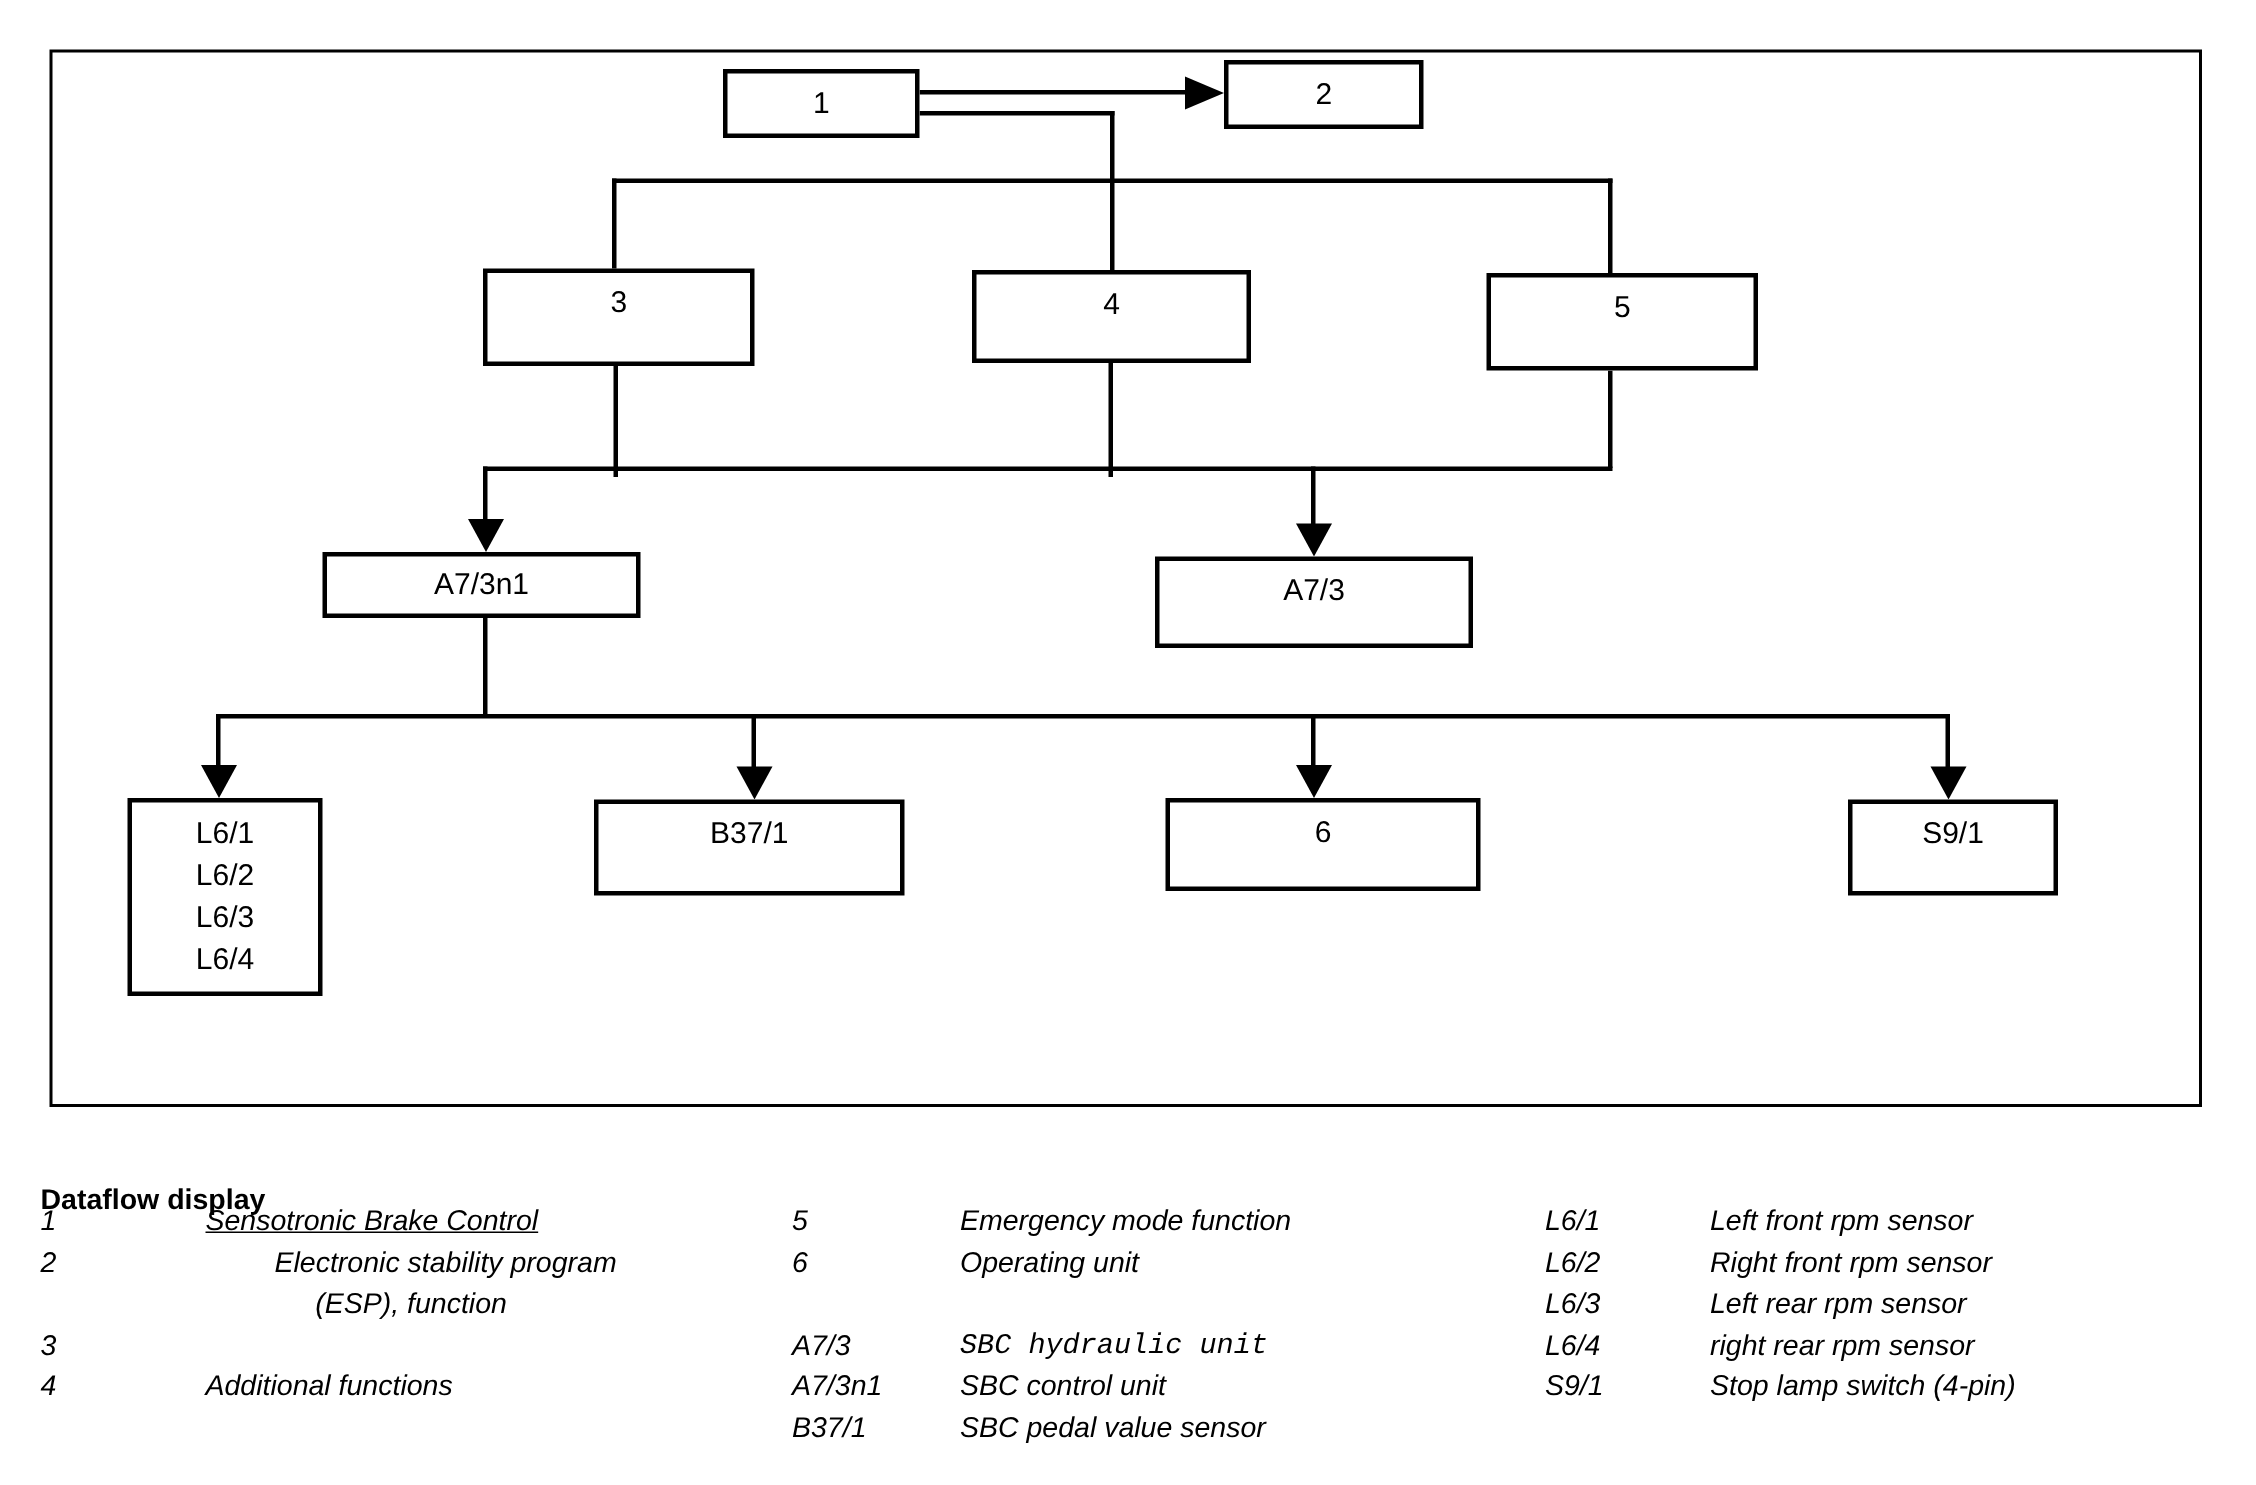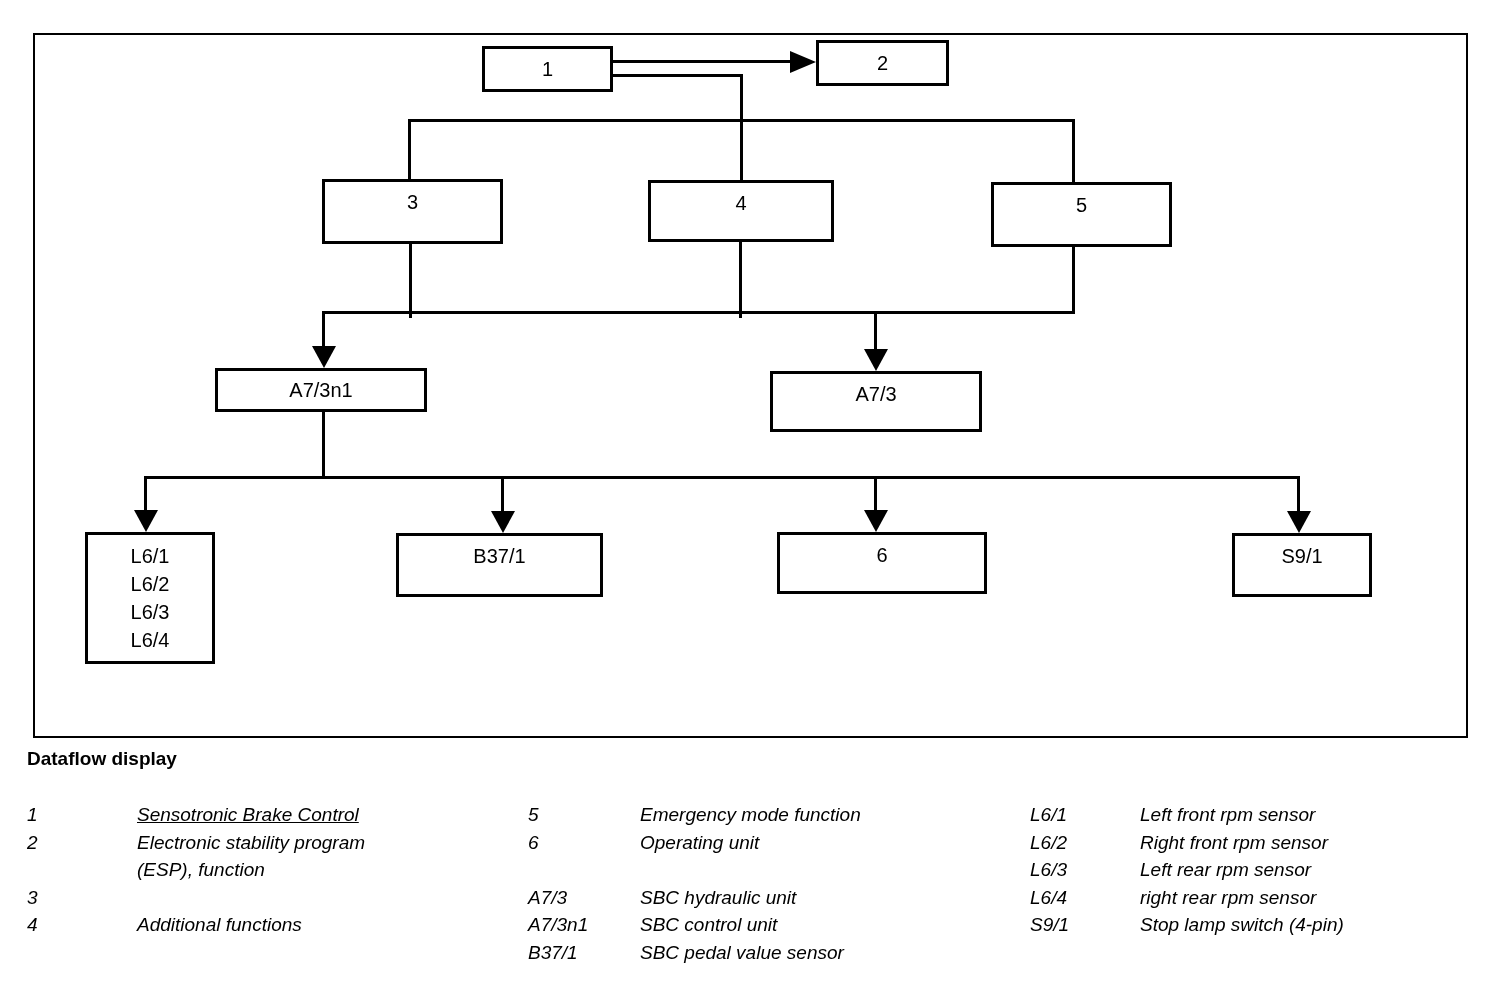--- a/index.html
+++ b/index.html
@@ -12,21 +12,21 @@
     position:absolute;box-sizing:border-box;border:3px solid #000;background:#fff;
     display:flex;flex-direction:column;align-items:center;
     font-size:20px;line-height:28px;color:#000;
   }
   .node.center{justify-content:center;}
   .node.top{justify-content:flex-start;padding-top:6px;}
   .seg{position:absolute;background:#000;}
   .arrow{position:absolute;width:0;height:0;}
   .arrow.down{border-left:12px solid transparent;border-right:12px solid transparent;border-top:22px solid #000;}
   .arrow.right{border-top:11px solid transparent;border-bottom:11px solid transparent;border-left:26px solid #000;}
-  .caption{position:absolute;font-size:19px;font-weight:bold;white-space:nowrap;}
+  .caption{position:absolute;font-size:19px;font-weight:bold;white-space:nowrap;margin-top:42px;}
   .legend{position:absolute;left:0;top:0;width:1504px;}
   .legend-col{position:absolute;}
   .legend-entry{display:flex;font-style:italic;font-size:19px;line-height:27.5px;}
   .legend-key{flex:0 0 auto;}
   .legend-desc{flex:1 1 auto;}
 </style>
 </head>
 <body>
 
 <div class="page">
@@ -36,22 +36,22 @@
       <div class="legend-col" style="left: 27px; top: 801px;">
         <div class="legend-entry" style="line-height: 27.5px;">
           <div class="legend-key" style="width: 110px;">1</div>
           <div class="legend-desc">
             <div style="min-height: 27.5px; text-decoration: underline;">Sensotronic Brake Control</div>
           </div>
         </div>
         <div class="legend-entry" style="line-height: 27.5px;">
           <div class="legend-key" style="width: 110px;">2</div>
           <div class="legend-desc">
-            <div style="min-height: 27.5px;">Electronic stability program</div>
-            <div style="min-height: 27.5px;">(ESP), function</div>
+            <div style="min-height: 27.5px; margin-left: 46px;">Electronic stability program</div>
+            <div style="min-height: 27.5px; text-align: center;">(ESP), function</div>
           </div>
         </div>
         <div class="legend-entry" style="line-height: 27.5px;">
           <div class="legend-key" style="width: 110px;">3</div>
         </div>
         <div class="legend-entry" style="line-height: 27.5px;">
           <div class="legend-key" style="width: 110px;">4</div>
           <div class="legend-desc">
             <div style="min-height: 27.5px;">Additional functions</div>
           </div>
@@ -72,21 +72,21 @@
         </div>
         <div class="legend-entry" style="line-height: 27.5px;">
           <div class="legend-key" style="width: 112px;"></div>
           <div class="legend-desc">
             <div style="min-height: 27.5px;"></div>
           </div>
         </div>
         <div class="legend-entry" style="line-height: 27.5px;">
           <div class="legend-key" style="width: 112px;">A7/3</div>
           <div class="legend-desc">
-            <div style="min-height: 27.5px;">SBC hydraulic unit</div>
+            <div style="min-height: 27.5px; font-family: Liberation Mono, monospace;">SBC hydraulic unit</div>
           </div>
         </div>
         <div class="legend-entry" style="line-height: 27.5px;">
           <div class="legend-key" style="width: 112px;">A7/3n1</div>
           <div class="legend-desc">
             <div style="min-height: 27.5px;">SBC control unit</div>
           </div>
         </div>
         <div class="legend-entry" style="line-height: 27.5px;">
           <div class="legend-key" style="width: 112px;">B37/1</div>

